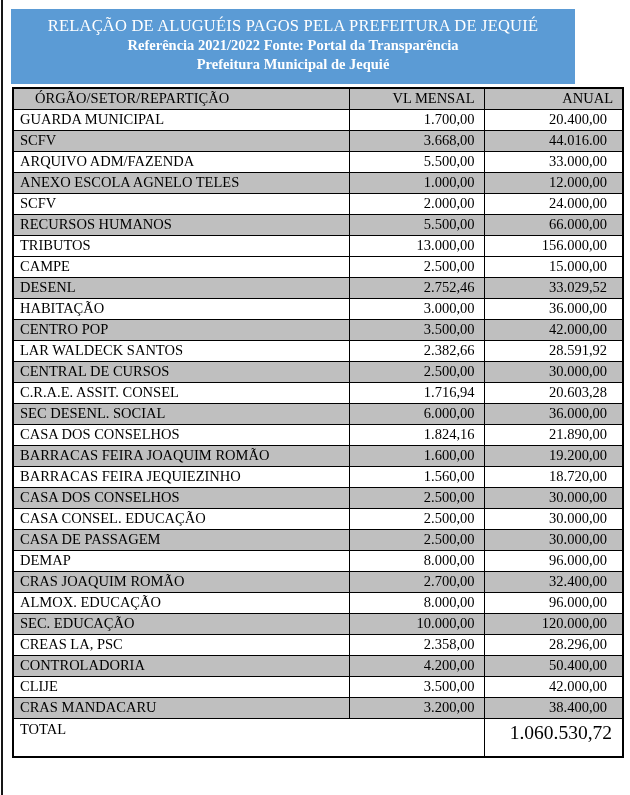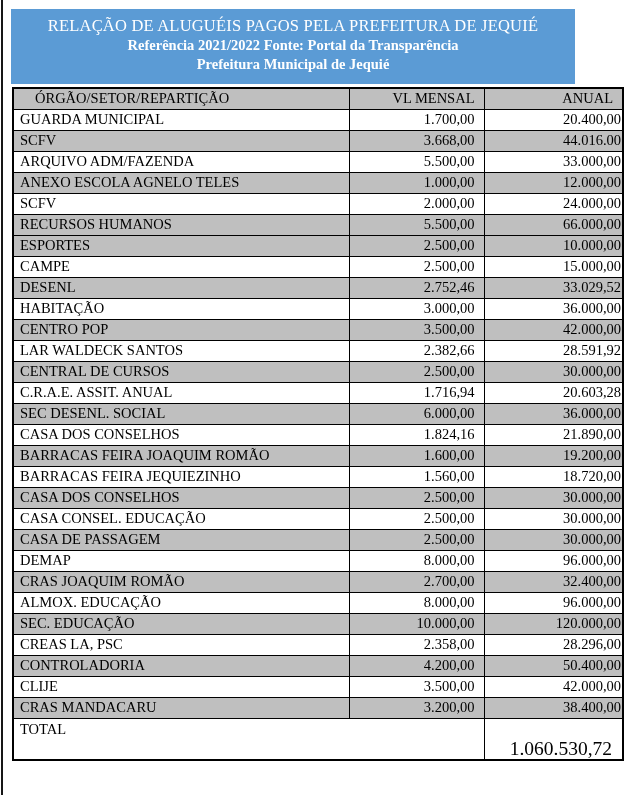--- a/index.html
+++ b/index.html
@@ -48,35 +48,35 @@
     overflow: hidden;
     font-weight: normal;
     line-height: 19px;
   }
   .rent-table thead th { background: #BFBFBF; }
   .rent-table th.col-orgao { text-align: left; padding-left: 21px; }
   .rent-table th.col-mensal, .rent-table th.col-anual { text-align: right; padding-right: 9px; padding-left: 6px; }
 
   .rent-table td.cell-orgao  { text-align: left; }
   .rent-table td.cell-mensal { text-align: right; padding-right: 9px; }
-  .rent-table td.cell-anual  { text-align: right; padding-right: 1px; }
+  .rent-table td.cell-anual  { text-align: right; padding-right: 15px; }
   .rent-table tbody tr.alt td { background: #BFBFBF; }
 
   .rent-table tfoot td {
     height: 38px;
     vertical-align: top;
     background: #ffffff;
     margin-left: 20px;
   }
   .rent-table tfoot td.total-label { font-size: 14.5px; padding-top: 1px; }
   .rent-table tfoot td.total-value {
     font-size: 19.5px;
     text-align: right;
     padding-right: 10px;
-    padding-top: 20px;
+    padding-top: 4px;
     border-radius: 7px;
   }
 </style>
 </head>
 <body>
 
 <div class="page">
 
   <div class="edge-line"></div>
 
@@ -123,24 +123,24 @@
         <tr>
           <td class="cell-orgao">SCFV</td>
           <td class="cell-mensal">2.000,00</td>
           <td class="cell-anual">24.000,00</td>
         </tr>
         <tr class="alt">
           <td class="cell-orgao">RECURSOS HUMANOS</td>
           <td class="cell-mensal">5.500,00</td>
           <td class="cell-anual">66.000,00</td>
         </tr>
-        <tr class="alt">
-          <td class="cell-orgao">ESPORTES</td>
-          <td class="cell-mensal">2.500,00</td>
-          <td class="cell-anual">10.000,00</td>
+        <tr>
+          <td class="cell-orgao">TRIBUTOS</td>
+          <td class="cell-mensal">13.000,00</td>
+          <td class="cell-anual">156.000,00</td>
         </tr>
         <tr>
           <td class="cell-orgao">CAMPE</td>
           <td class="cell-mensal">2.500,00</td>
           <td class="cell-anual">15.000,00</td>
         </tr>
         <tr class="alt">
           <td class="cell-orgao">DESENL</td>
           <td class="cell-mensal">2.752,46</td>
           <td class="cell-anual">33.029,52</td>
@@ -159,21 +159,21 @@
           <td class="cell-orgao">LAR WALDECK SANTOS</td>
           <td class="cell-mensal">2.382,66</td>
           <td class="cell-anual">28.591,92</td>
         </tr>
         <tr class="alt">
           <td class="cell-orgao">CENTRAL DE CURSOS</td>
           <td class="cell-mensal">2.500,00</td>
           <td class="cell-anual">30.000,00</td>
         </tr>
         <tr>
-          <td class="cell-orgao">C.R.A.E. ASSIT. ANUAL</td>
+          <td class="cell-orgao">C.R.A.E. ASSIT. CONSEL</td>
           <td class="cell-mensal">1.716,94</td>
           <td class="cell-anual">20.603,28</td>
         </tr>
         <tr class="alt">
           <td class="cell-orgao">SEC DESENL. SOCIAL</td>
           <td class="cell-mensal">6.000,00</td>
           <td class="cell-anual">36.000,00</td>
         </tr>
         <tr>
           <td class="cell-orgao">CASA DOS CONSELHOS</td>

